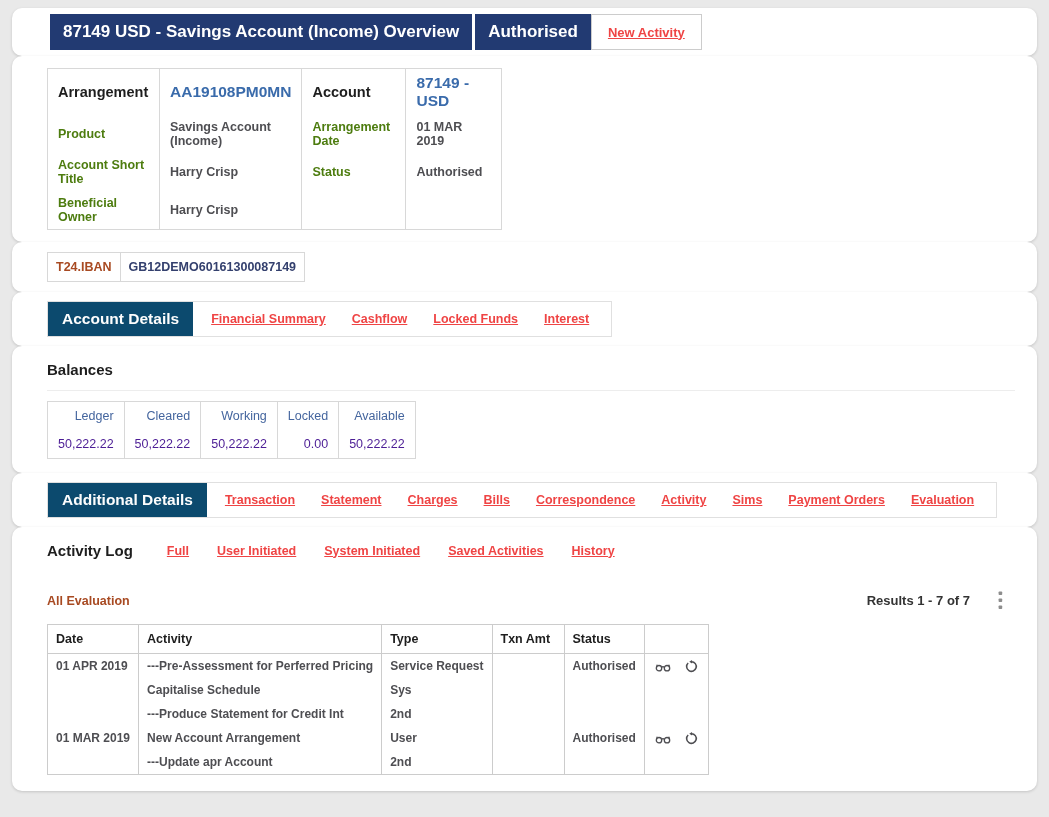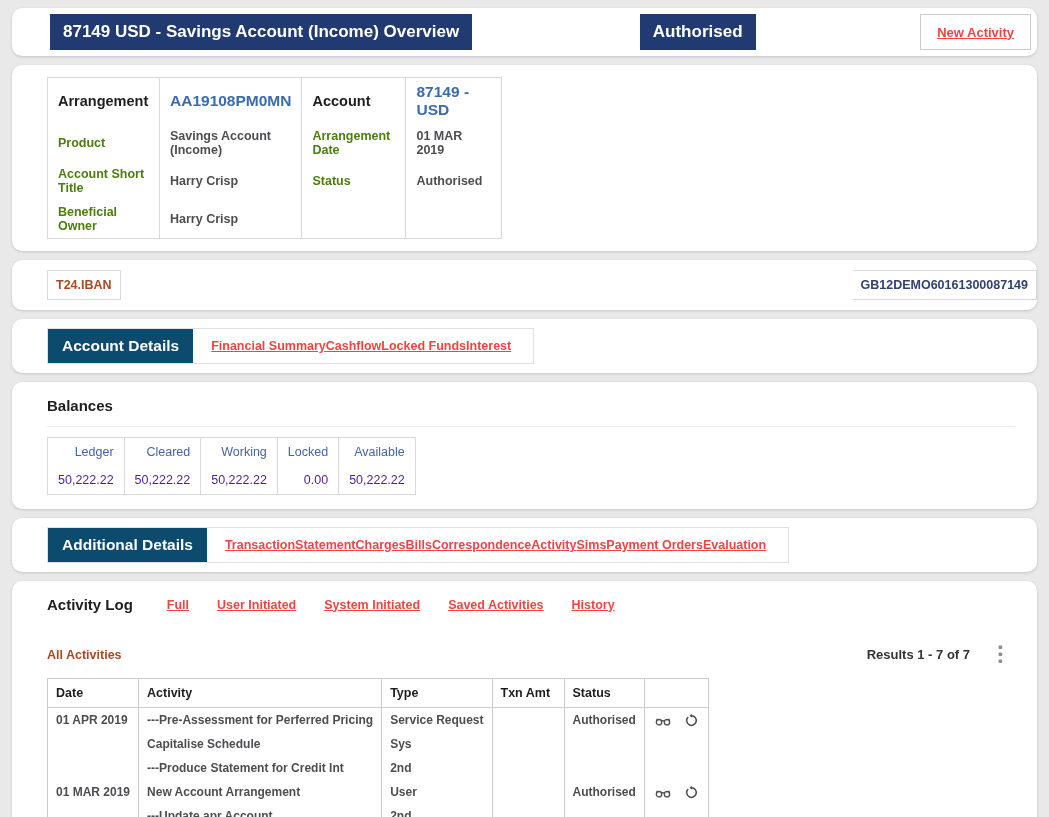--- a/index.html
+++ b/index.html
@@ -7,22 +7,20 @@
   body {
     width:1049px; height:817px;
     background:#e9e9e9;
     font-family:"Liberation Sans", sans-serif;
     overflow:hidden;
   }
   .page { width:1049px; height:817px; padding:8px 12px; }
   .card {
     background:#fff; border-radius:10px;
     box-shadow:0 1px 3px rgba(0,0,0,.16);
-    margin-bottom:9px;
-    justify-content:space-between;
   }
 
   
   .header-card { display:flex; align-items:center; padding:6px 6px 6px 38px; height:48px; }
   .navy-block {
     background:#223a72; color:#fff; font-weight:700; font-size:17px;
     padding:8px 13px; line-height:20px; white-space:nowrap;
   }
   .status-block { margin-left:3px; }
   .new-activity-box {
@@ -53,21 +51,21 @@
   .iban-label { color:#a84a22; }
   .iban-value { border-left:none; color:#34406e; }
 
   
   .tabbar-card { padding:9px 0 9px 35px; }
   .tabbar { display:inline-flex; align-items:center; border:1px solid #e0e0e0; }
   .tab-title {
     background:#0c4a6e; color:#fdfdfd; font-weight:700; font-size:15.5px;
     padding:8px 14px; white-space:nowrap;
   }
-  .tab-links { display:flex; align-items:center; padding:0 22px 0 18px; }
+  .tab-links { display:flex; align-items:center; gap:26px; padding:0 22px 0 18px; }
 
   
   .balances-card { padding:15px 0 14px 35px; }
   .section-heading { font-size:15px; font-weight:700; color:#1e1e1e; }
   .heading-rule { border-bottom:1px solid #ededed; margin:12px 22px 10px 0; }
   table.bal { border-collapse:collapse; border:1px solid #d8d8d8; }
   table.bal th, table.bal td {
     border-left:1px solid #d8d8d8; padding:7px 10px; text-align:right;
     font-size:12.5px; font-weight:400; white-space:nowrap;
   }
@@ -210,21 +208,21 @@
     <div class="activity-head">
       <div class="section-heading">Activity Log</div>
       <a class="link">Full</a>
       <a class="link">User Initiated</a>
       <a class="link">System Initiated</a>
       <a class="link">Saved Activities</a>
       <a class="link">History</a>
     </div>
 
     <div class="activity-sub">
-      <div class="all-activities">All Activities</div>
+      <div class="all-activities">All Evaluation</div>
       <div class="results-wrap">
         <div class="results-text">Results 1 - 7 of 7</div>
         <button class="kebab-btn">
           <svg width="5" height="19" viewBox="0 0 5 19">
             <rect x="0.6" y="0.5" width="3.6" height="3.6" rx="0.8" fill="#8d8d8d"></rect>
             <rect x="0.6" y="7.5" width="3.6" height="3.6" rx="0.8" fill="#8d8d8d"></rect>
             <rect x="0.6" y="14.5" width="3.6" height="3.6" rx="0.8" fill="#8d8d8d"></rect>
           </svg>
         </button>
       </div>

